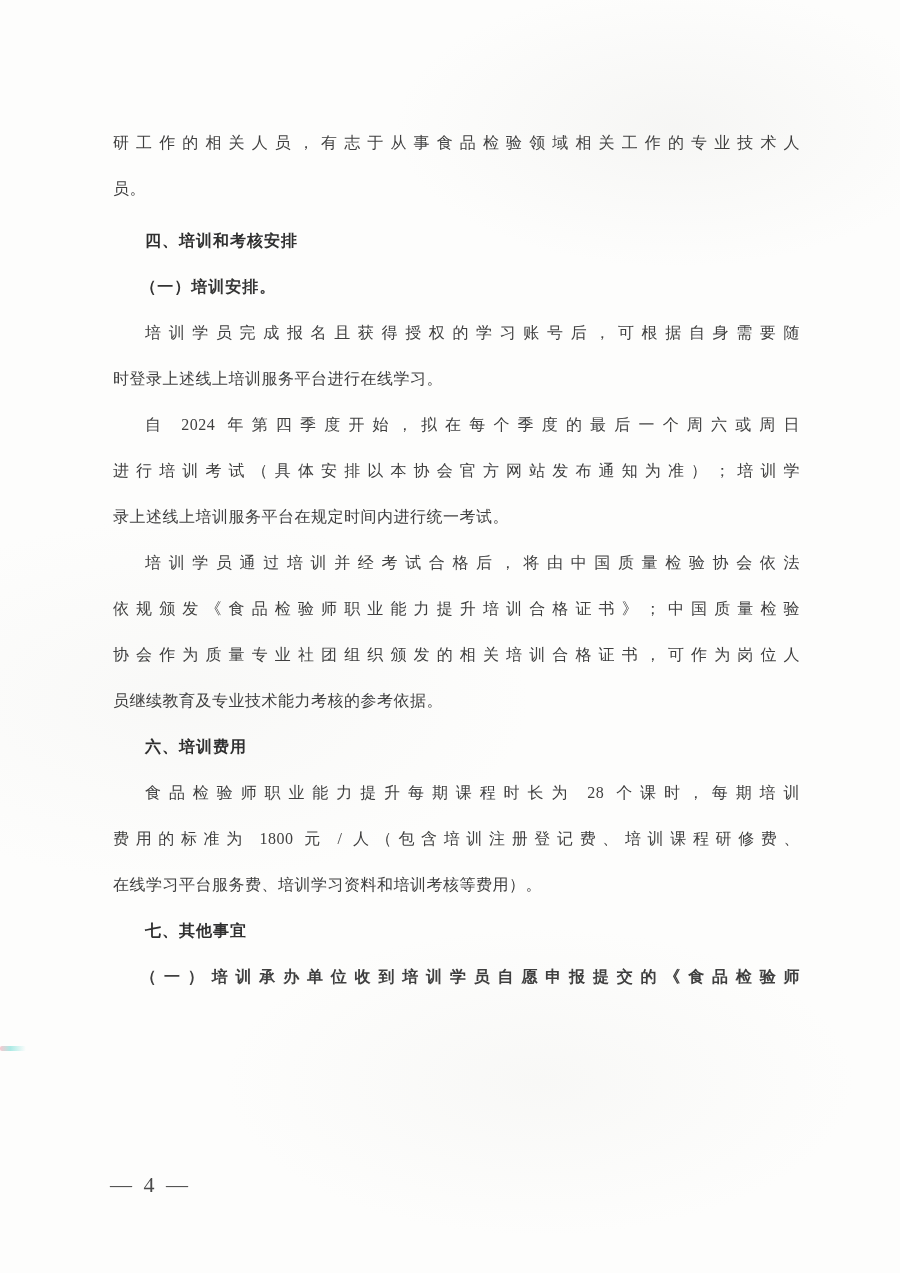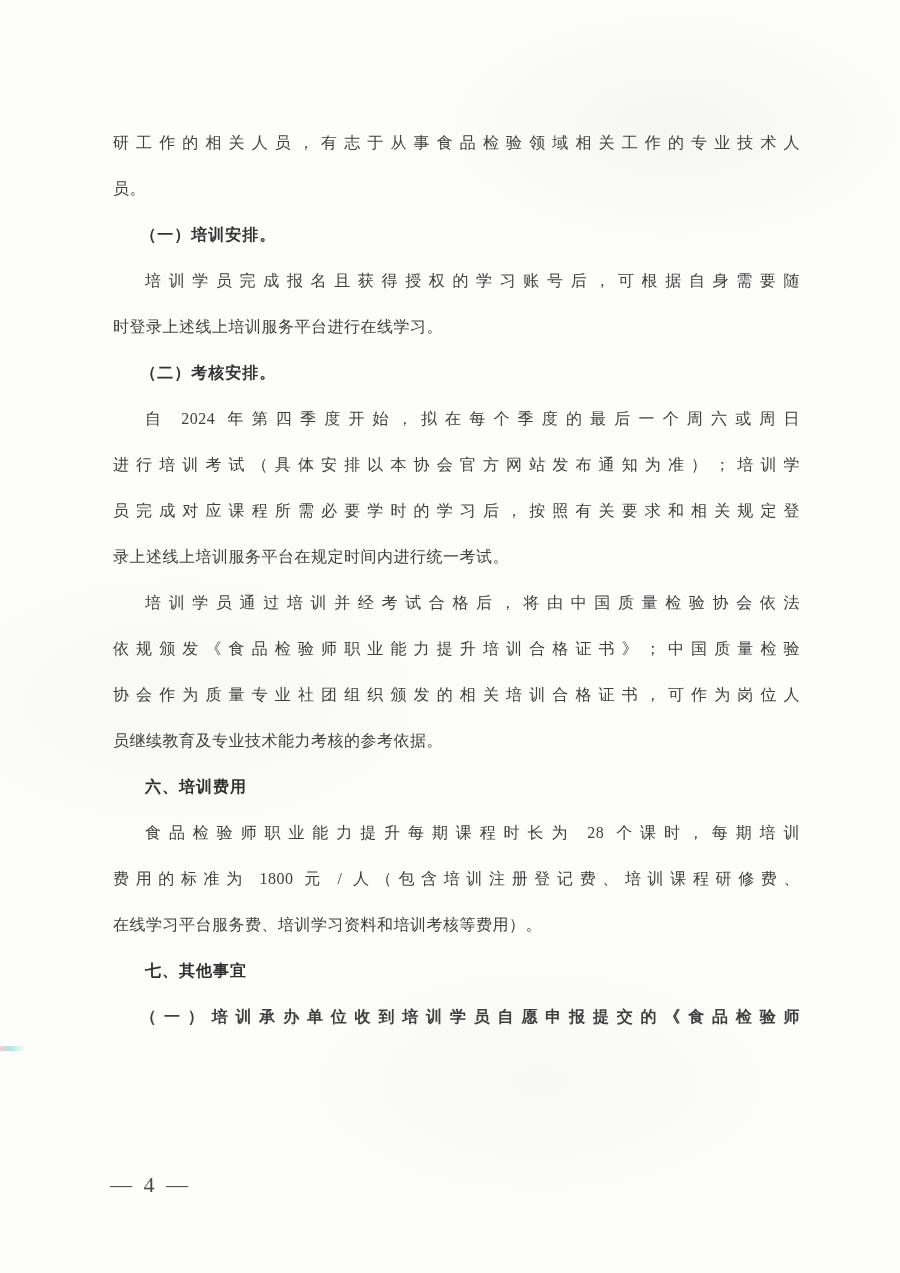--- a/index.html
+++ b/index.html
@@ -90,27 +90,26 @@
 </style>
 </head>
 <body>
 
 <div class="page">
   <div class="scan-artifact"></div>
 
   <main class="content">
     <p class="line body full">研工作的相关人员，有志于从事食品检验领域相关工作的专业技术人</p>
     <p class="line body">员。</p>
+    <p class="line h sp-a">四、培训和考核安排</p>
     <p class="line sub">（一）培训安排。</p>
     <p class="line body indent full">培训学员完成报名且获得授权的学习账号后，可根据自身需要随</p>
     <p class="line body">时登录上述线上培训服务平台进行在线学习。</p>
-    <p class="line sub">（二）考核安排。</p>
     <p class="line body indent full">自 2024 年第四季度开始，拟在每个季度的最后一个周六或周日</p>
     <p class="line body full">进行培训考试（具体安排以本协会官方网站发布通知为准）；培训学</p>
-    <p class="line body full">员完成对应课程所需必要学时的学习后，按照有关要求和相关规定登</p>
     <p class="line body">录上述线上培训服务平台在规定时间内进行统一考试。</p>
     <p class="line body indent full">培训学员通过培训并经考试合格后，将由中国质量检验协会依法</p>
     <p class="line body full">依规颁发《食品检验师职业能力提升培训合格证书》；中国质量检验</p>
     <p class="line body full">协会作为质量专业社团组织颁发的相关培训合格证书，可作为岗位人</p>
     <p class="line body">员继续教育及专业技术能力考核的参考依据。</p>
     <p class="line h">六、培训费用</p>
     <p class="line body indent full">食品检验师职业能力提升每期课程时长为 28 个课时，每期培训</p>
     <p class="line body full">费用的标准为 1800 元 / 人（包含培训注册登记费、培训课程研修费、</p>
     <p class="line body">在线学习平台服务费、培训学习资料和培训考核等费用）。</p>
     <p class="line h">七、其他事宜</p>

